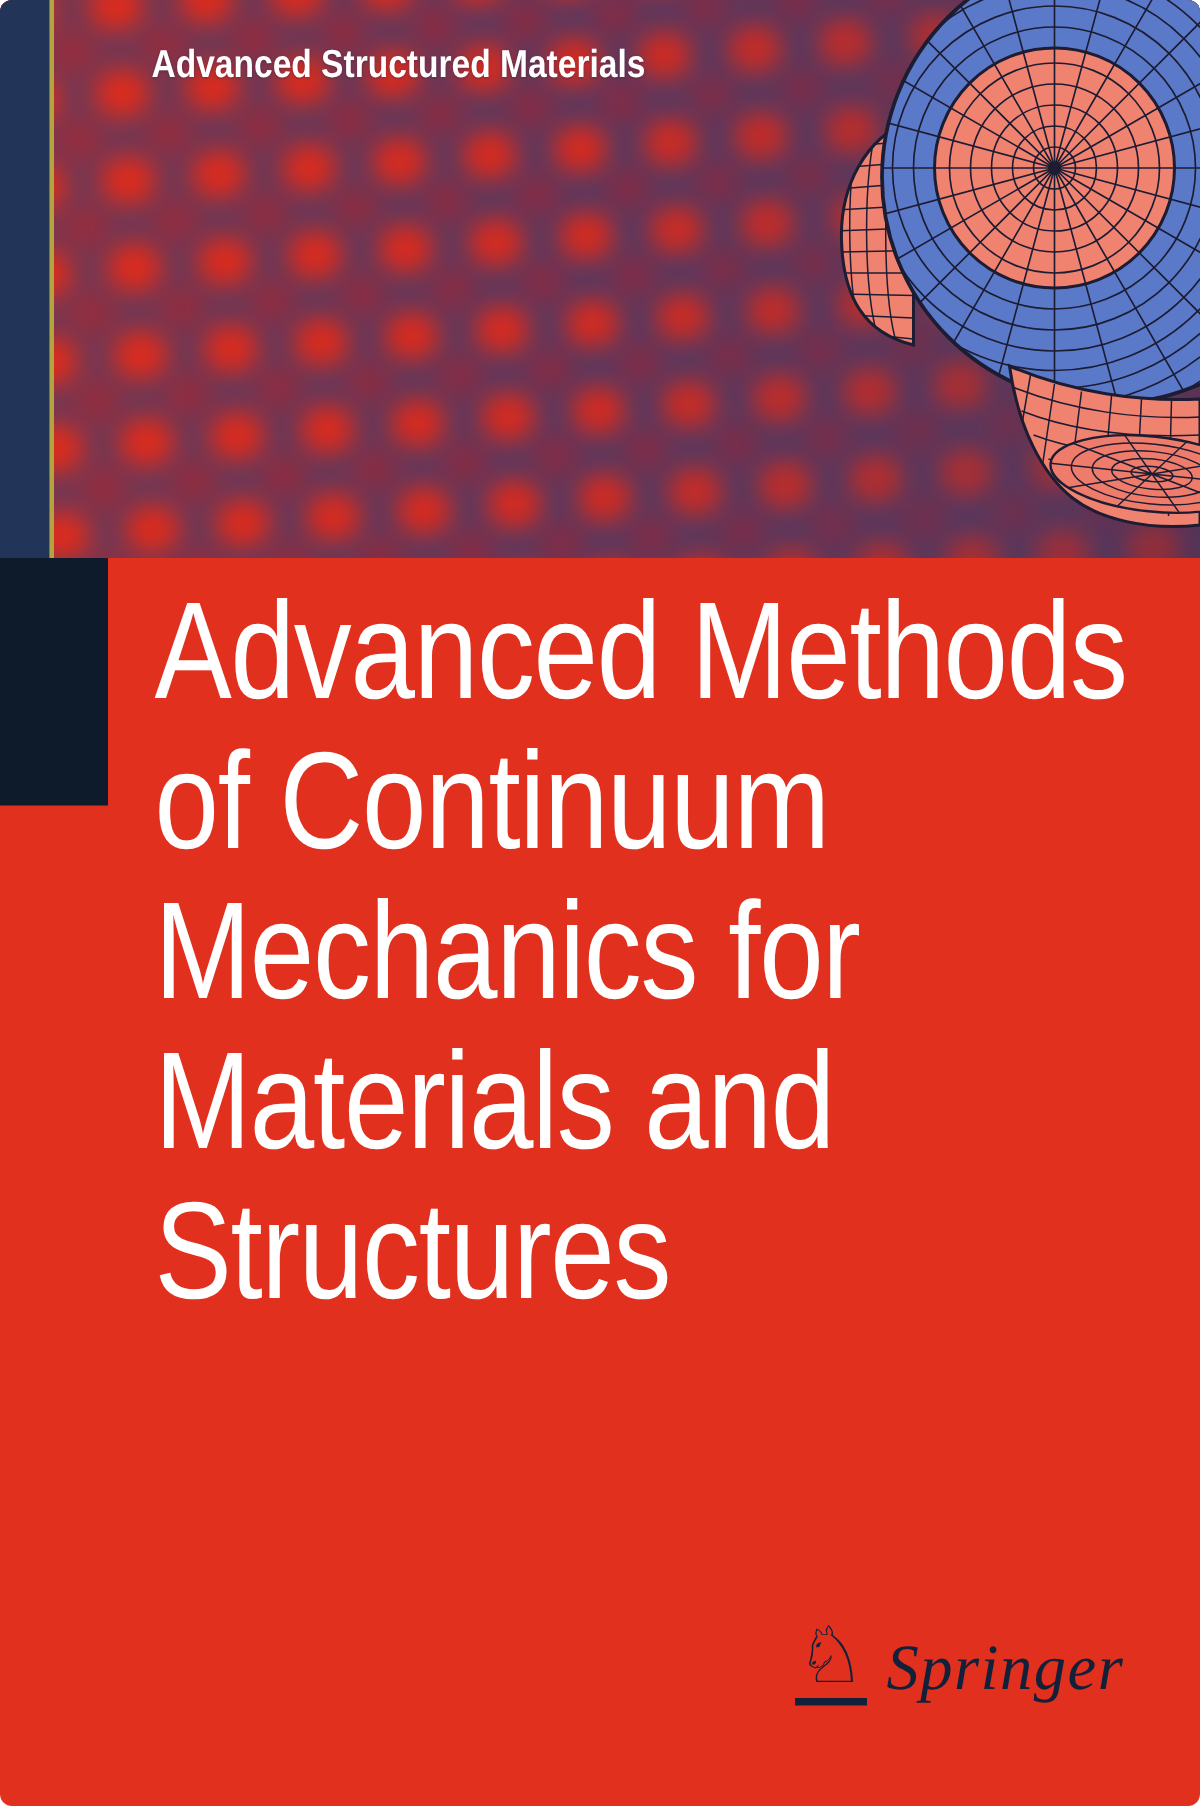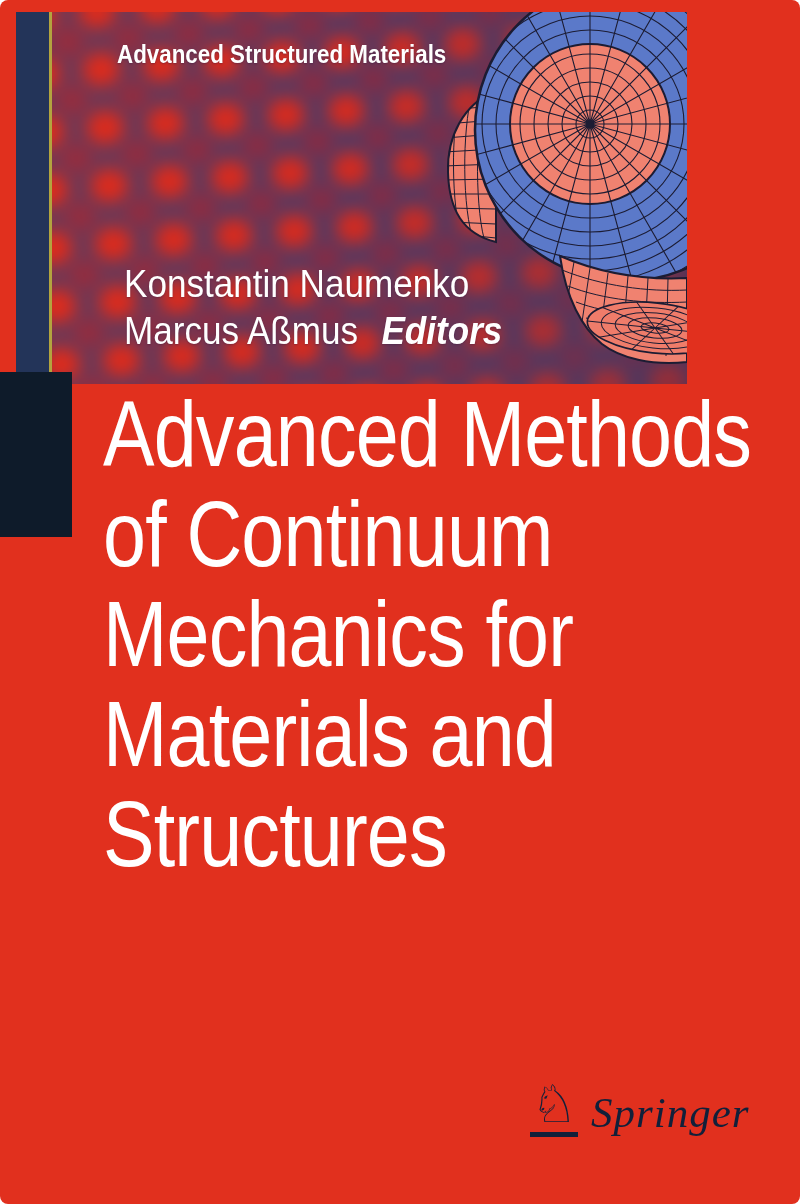--- a/index.html
+++ b/index.html
@@ -17,22 +17,22 @@
     --logo-navy:#12203a;
   }
   .cover{
     position:relative; width:800px; height:1204px;
     background:var(--background-red);
     overflow:hidden; border-radius:8px;
     font-family:"Liberation Sans", sans-serif;
   }
   
   .banner{
-    position:absolute; left:16px; top:0; width:671px; height:372px;
-    background:var(--banner-gap-purple); overflow:hidden;margin-top:12px;
+    position:absolute; left:0; top:0; width:800px; height:372px;
+    background:var(--banner-gap-purple); overflow:hidden;
   }
   .texture{
     position:absolute; inset:-34px;
     background-color:#4e3a64;
     background-image:
       linear-gradient(100deg, rgba(228,48,30,0.32) 0%, rgba(160,45,60,0.18) 48%, rgba(92,52,86,0.50) 82%, rgba(70,45,80,0.60) 100%),
       radial-gradient(26px 24px at 50% 50%, rgba(170,30,45,0.50) 0%, rgba(170,30,45,0.50) 40%, rgba(170,30,45,0) 70%),
       radial-gradient(30px 27px at 50% 50%, var(--banner-dot-red) 0%, var(--banner-dot-red) 42%, rgba(223,42,26,0) 72%);
     background-size:auto, 57px 55px, 57px 55px;
     background-position:0 0, 28px 27px, 0 0;
@@ -185,26 +185,20 @@
                    M213,316 L234,292 M213,316 L268,301"></path>
         </g>
       </g>
     </svg>
 
     <div class="stripe"></div>
     <div class="stripe-line"></div>
 
     <h2 class="series-title">Advanced Structured Materials</h2>
 
-    <div class="editors">
-      <div class="line">Konstantin Naumenko</div>
-      <div class="line">
-        <span>Marcus Aßmus</span><span class="editors-label">Editors</span>
-      </div>
-    </div>
   </div>
 
   <div class="spine-block"></div>
 
   <h1 class="book-title">
     <div class="tline">Advanced Methods</div>
     <div class="tline">of Continuum</div>
     <div class="tline">Mechanics for</div>
     <div class="tline">Materials and</div>
     <div class="tline">Structures</div>

